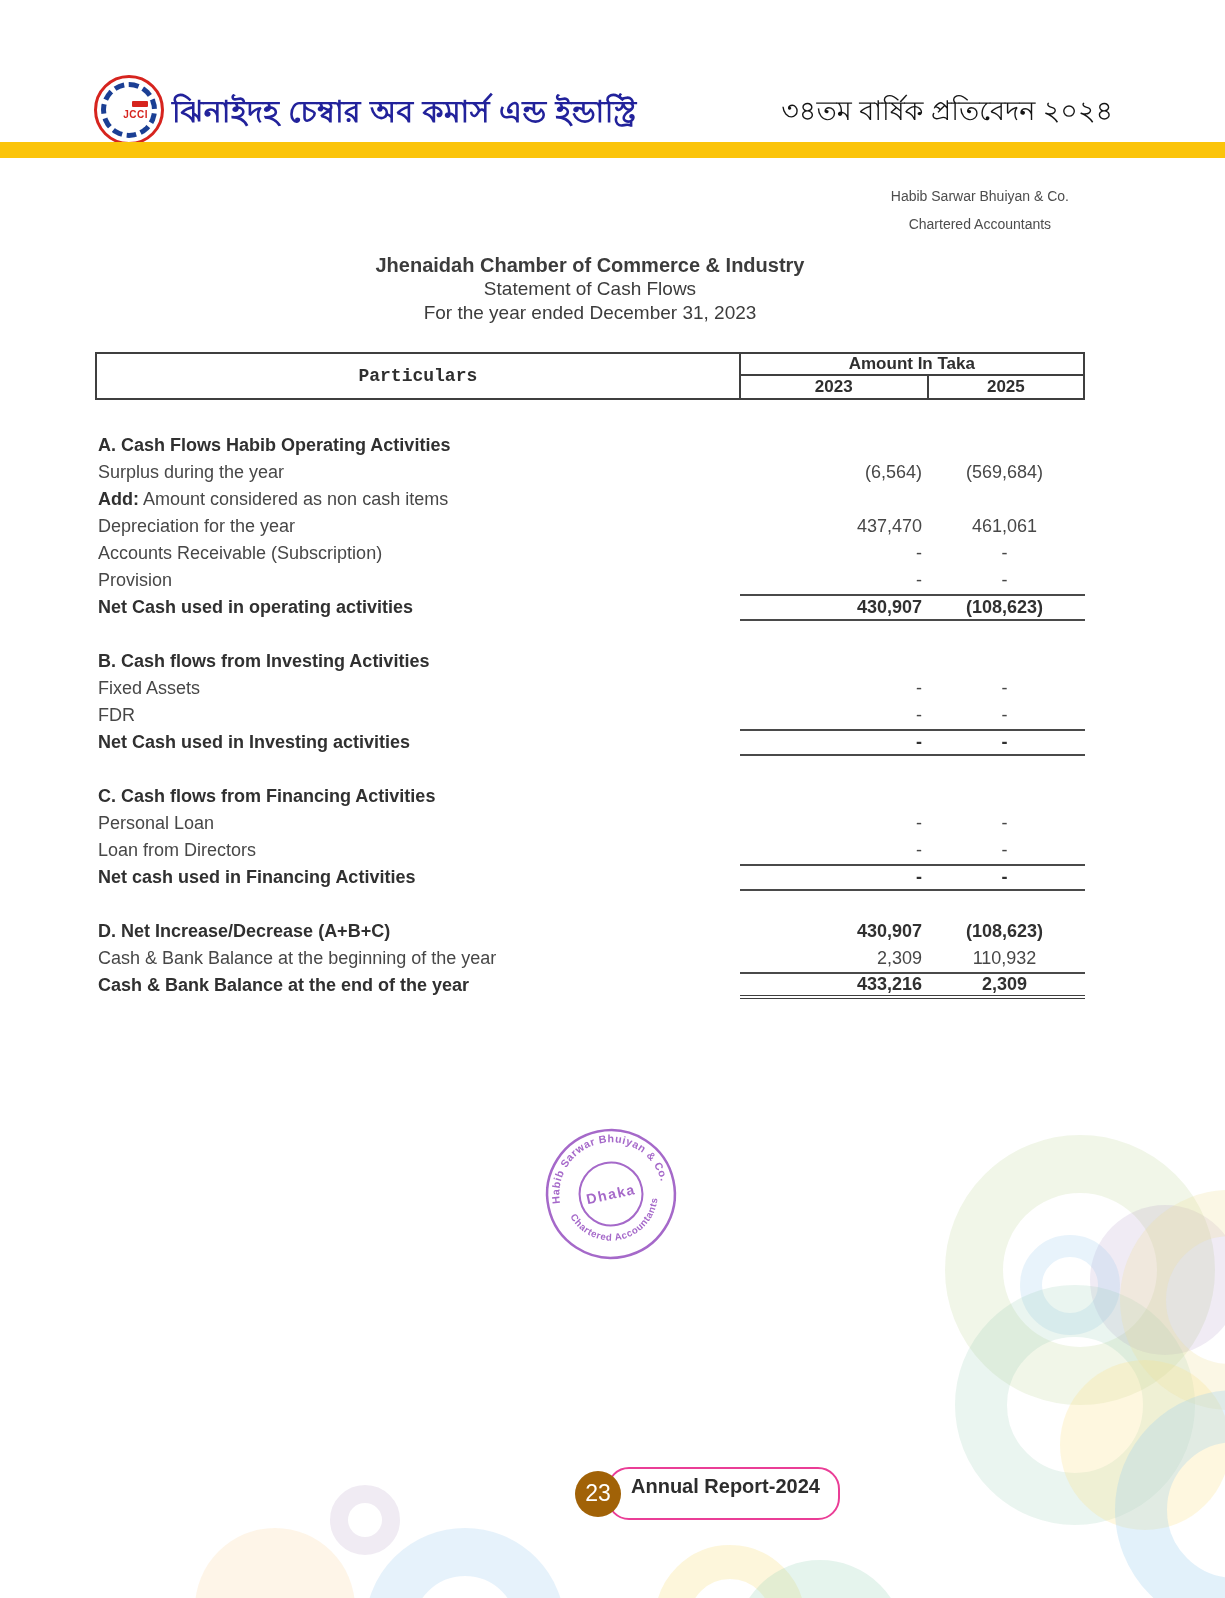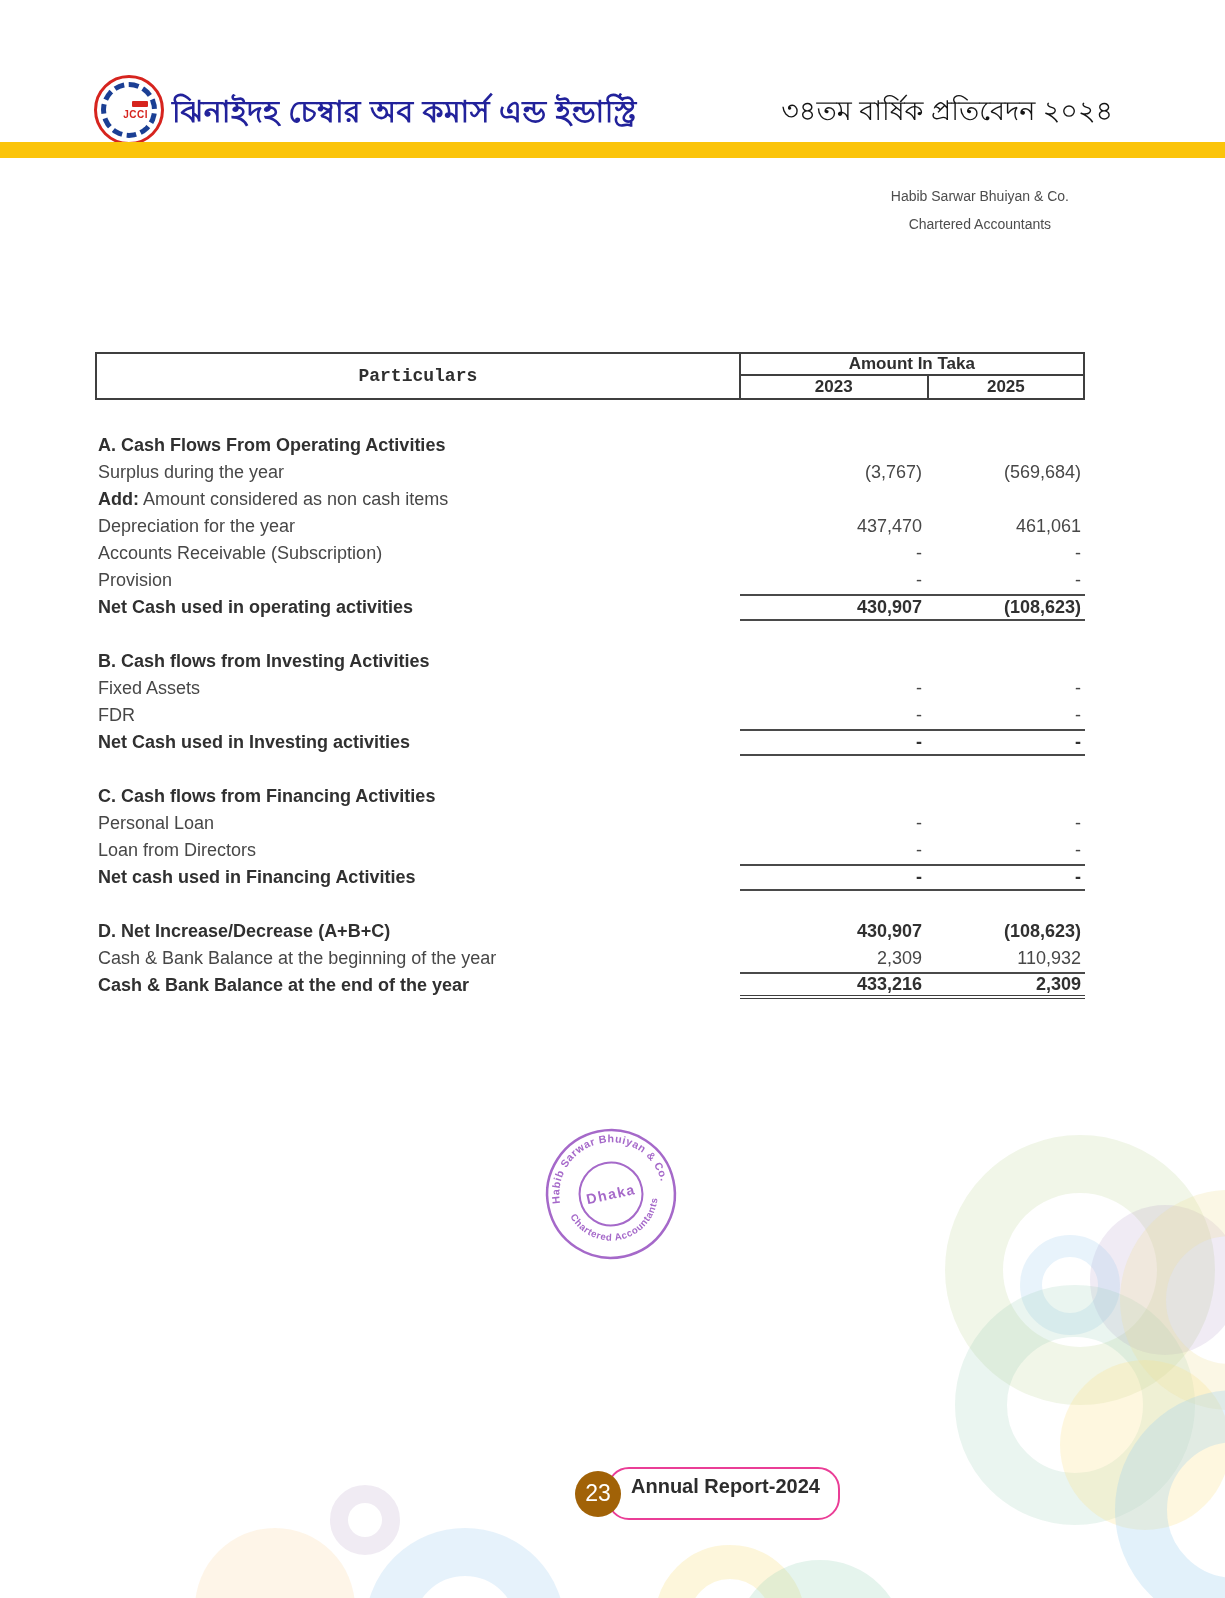--- a/index.html
+++ b/index.html
@@ -59,21 +59,21 @@
            font-weight:bold; font-size:17px; border-right:2px solid #3f3f3f; }
   .th-y2 { flex:1; display:flex; align-items:center; justify-content:center;
            font-weight:bold; font-size:17px; }
 
   .tbl-body { position:absolute; left:95px; top:432px; width:990px; font-size:18px; }
   .trow { display:flex; min-height:27px; align-items:center; }
   .cell-label { width:645px; padding-left:3px; color:#474747; }
   .cell-amounts { width:345px; display:flex; align-self:stretch; align-items:center; }
   .cell-v { text-align:right; color:#474747; }
   .v1 { width:188px; padding-right:6px; }
-  .v2 { width:157px; padding-right:4px; }
+  .v2 { width:157px; padding-right:4px;text-align:center; }
   .section .cell-label { font-weight:bold; color:#303030; }
   .net .cell-label, .net .cell-v { font-weight:bold; color:#303030; }
   .gap { margin-top:27px; }
   .rule-top   .cell-amounts { border-top:2px solid #4a4a4a; }
   .rule-bottom.trow .cell-amounts { border-bottom:2px solid #4a4a4a; }
   .double-bottom .cell-amounts { border-bottom:4px double #3f3f3f; }
   .cell-label b { color:#303030; }
 
   
   .stamp { position:absolute; left:535px; top:1118px; width:152px; height:152px;
@@ -114,44 +114,49 @@
   </div>
   <div class="org-name">ঝিনাইদহ চেম্বার অব কমার্স এন্ড ইন্ডাস্ট্রি</div>
   <div class="report-title">৩৪তম বার্ষিক প্রতিবেদন ২০২৪</div>
   <div class="yellow-bar"></div>
 
   <div class="firm">
     <div>Habib Sarwar Bhuiyan &amp; Co.</div>
     <div>Chartered Accountants</div>
   </div>
 
+  <div class="doc-title">
+    <div class="l1">Jhenaidah Chamber of Commerce &amp; Industry</div>
+    <div class="l2">Statement of Cash Flows</div>
+    <div class="l3">For the year ended December 31, 2023</div>
+  </div>
 
   <div class="tbl-head">
     <div class="th-part">Particulars</div>
     <div class="th-amt">
       <div class="th-amt-top">Amount In Taka</div>
       <div class="th-amt-bottom">
         <div class="th-y1">2023</div>
         <div class="th-y2">2025</div>
       </div>
     </div>
   </div>
 
   <div class="tbl-body">
       <div class="trow section">
-        <div class="cell-label">A. Cash Flows From Operating Activities</div>
+        <div class="cell-label">A. Cash Flows Habib Operating Activities</div>
         <div class="cell-amounts">
           <div class="cell-v v1"></div>
           <div class="cell-v v2"></div>
         </div>
       </div>
       <div class="trow">
         <div class="cell-label">Surplus during the year</div>
         <div class="cell-amounts">
-          <div class="cell-v v1">(3,767)</div>
+          <div class="cell-v v1">(6,564)</div>
           <div class="cell-v v2">(569,684)</div>
         </div>
       </div>
       <div class="trow">
         <div class="cell-label"><b>Add:</b> Amount considered as non cash items</div>
         <div class="cell-amounts">
           <div class="cell-v v1"></div>
           <div class="cell-v v2"></div>
         </div>
       </div>

